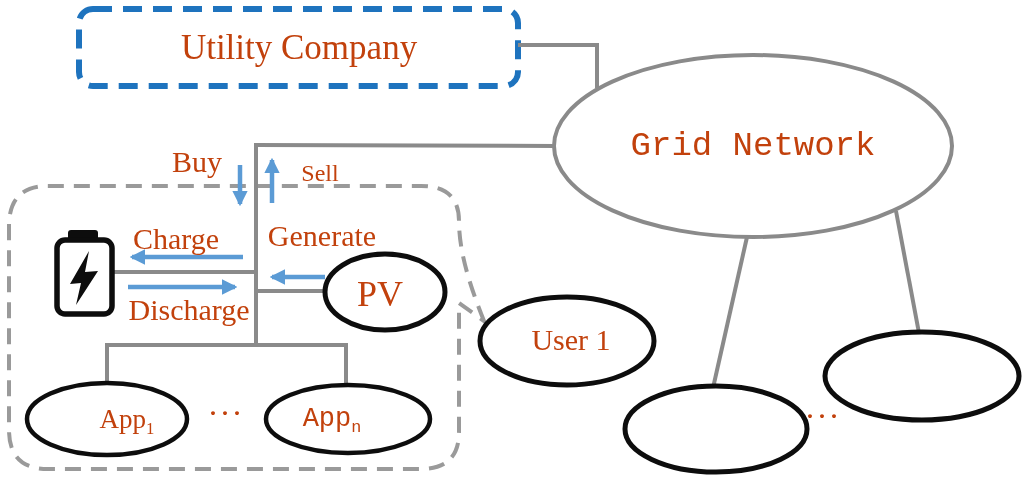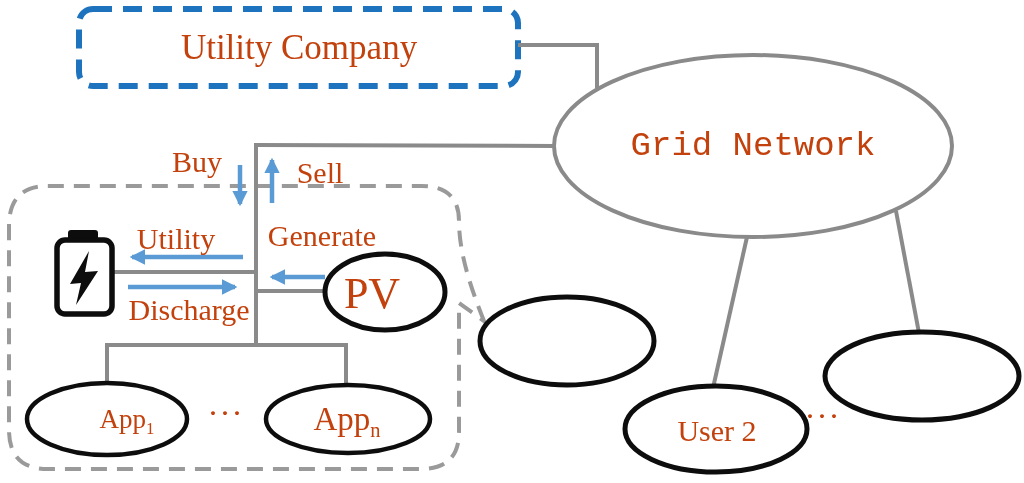--- a/index.html
+++ b/index.html
@@ -68,27 +68,27 @@
       <rect x="68" y="230" width="30" height="13" rx="3" fill="#0d0d0d"></rect>
       <rect x="57" y="240" width="55" height="74" rx="8" fill="#ffffff" stroke="#0d0d0d" stroke-width="5.5"></rect>
       <polygon points="89,251 70,284 81,283 76,305 98,271 85,272" fill="#0d0d0d"></polygon>
     </g>
   </svg>
 
   <div class="lbl" style="left:299px;top:47px;font-size:35px;">Utility Company</div>
   <div class="lbl" style="left:753px;top:146px;font-size:34px;font-family:Liberation Mono, monospace;">Grid Network</div>
 
   <div class="lbl" style="left:184px;top:162px;font-size:30px;margin-left:13px;">Buy</div>
-  <div class="lbl" style="left:320px;top:173px;font-size:30px;">Sell</div>
-  <div class="lbl" style="left:176px;top:239px;font-size:30px;">Utility</div>
+  <div class="lbl" style="left:320px;top:173px;font-size:24px;">Sell</div>
+  <div class="lbl" style="left:176px;top:239px;font-size:30px;">Charge</div>
   <div class="lbl" style="left:189px;top:310px;font-size:30px;">Discharge</div>
   <div class="lbl" style="left:322px;top:236px;font-size:30px;">Generate</div>
 
-  <div class="lbl" style="left:372px;top:294px;font-size:44px;">PV</div>
-  <div class="lbl" style="left:717px;top:431px;font-size:30px;">User 2</div>
+  <div class="lbl" style="left:380px;top:294px;font-size:36px;">PV</div>
+  <div class="lbl" style="left:571px;top:340px;font-size:30px;">User 1</div>
 
   <div class="lbl" style="left:106px;top:419px;font-size:27px;margin-left:21px;"><span>App</span><sub>1</sub></div>
-  <div class="lbl" style="left:347px;top:419px;font-size:33px;"><span>App</span><sub>n</sub></div>
+  <div class="lbl" style="left:332px;top:419px;font-size:27px;font-family:Liberation Mono, monospace;"><span>App</span><sub>n</sub></div>
 
   <div class="lbl dots" style="left:227px;top:413px;font-size:24px;">···</div>
   <div class="lbl dots" style="left:824px;top:416px;font-size:24px;">···</div>
 
 </div>
 
 </body></html>

